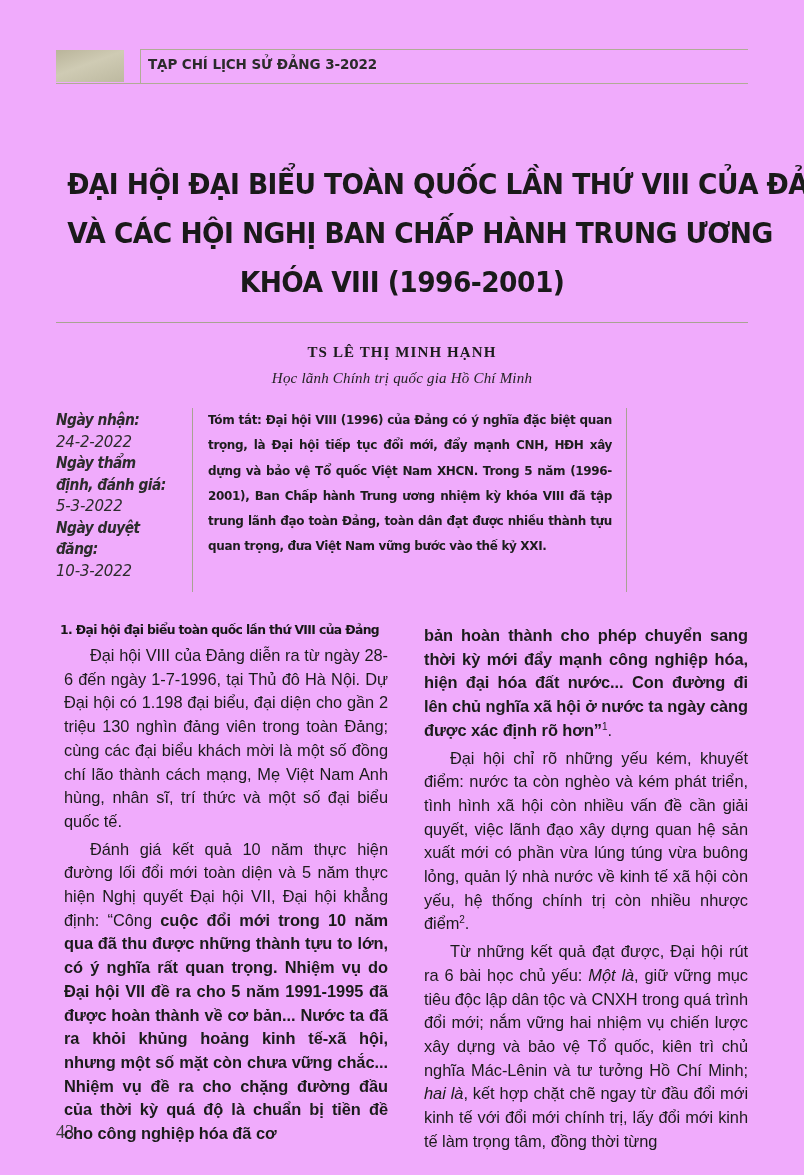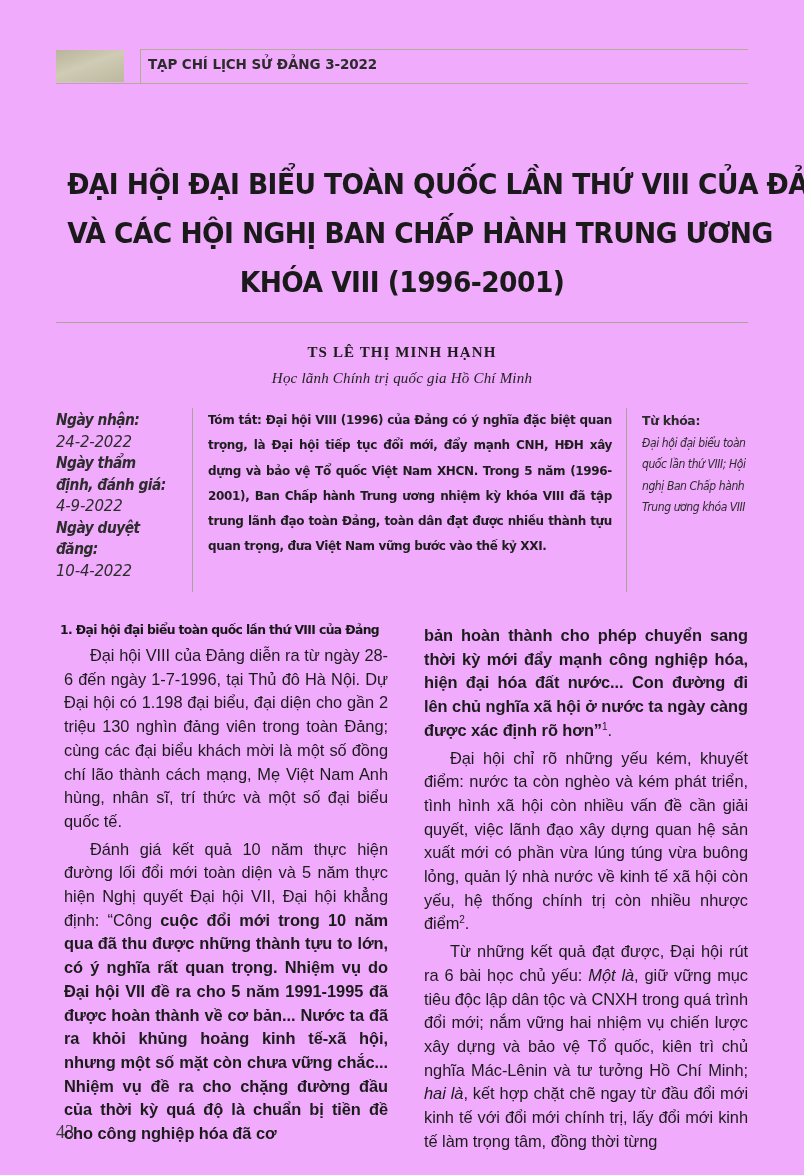--- a/index.html
+++ b/index.html
@@ -297,31 +297,27 @@
   </div>
 
   <div class="abstract-band">
     <div class="band-rule-left"></div>
     <div class="band-rule-right"></div>
 
     <div class="meta-col">
       <div class="meta-label">Ngày nhận:</div>
       <div class="meta-value">24-2-2022</div>
       <div class="meta-label">Ngày thẩm định, đánh giá:</div>
-      <div class="meta-value">4-9-2022</div>
+      <div class="meta-value">5-3-2022</div>
       <div class="meta-label">Ngày duyệt đăng:</div>
-      <div class="meta-value">10-4-2022</div>
+      <div class="meta-value">10-3-2022</div>
     </div>
 
     <div class="abstract-col"><span class="lead">Tóm tắt:</span><span> Đại hội VIII (1996) của Đảng có ý nghĩa đặc biệt quan trọng, là Đại hội tiếp tục đổi mới, đẩy mạnh CNH, HĐH xây dựng và bảo vệ Tổ quốc Việt Nam XHCN. Trong 5 năm (1996-2001), Ban Chấp hành Trung ương nhiệm kỳ khóa VIII đã tập trung lãnh đạo toàn Đảng, toàn dân đạt được nhiều thành tựu quan trọng, đưa Việt Nam vững bước vào thế kỷ XXI.</span></div>
 
-    <div class="keywords-col">
-      <div class="keywords-title">Từ khóa:</div>
-      <div class="keywords-text">Đại hội đại biểu toàn quốc lần thứ VIII; Hội nghị Ban Chấp hành Trung ương khóa VIII</div>
-    </div>
   </div>
 
   <div class="body-cols">
 
     <div class="col col-left">
       <h2 class="section-head">1. Đại hội đại biểu toàn quốc lần thứ VIII của Đảng</h2>
       <p class="body">Đại hội VIII của Đảng diễn ra từ ngày 28-6 đến ngày 1-7-1996, tại Thủ đô Hà Nội. Dự Đại hội có 1.198 đại biểu, đại diện cho gần 2 triệu 130 nghìn đảng viên trong toàn Đảng; cùng các đại biểu khách mời là một số đồng chí lão thành cách mạng, Mẹ Việt Nam Anh hùng, nhân sĩ, trí thức và một số đại biểu quốc tế.</p>
       <p class="body"><span>Đánh giá kết quả 10 năm thực hiện đường lối đổi mới toàn diện và 5 năm thực hiện Nghị quyết Đại hội VII, Đại hội khẳng định: “Công </span><span class="b">cuộc đổi mới trong 10 năm qua đã thu được những thành tựu to lớn, có ý nghĩa rất quan trọng. Nhiệm vụ do Đại hội VII đề ra cho 5 năm 1991-1995 đã được hoàn thành về cơ bản... Nước ta đã ra khỏi khủng hoảng kinh tế-xã hội, nhưng một số mặt còn chưa vững chắc... Nhiệm vụ đề ra cho chặng đường đầu của thời kỳ quá độ là chuẩn bị tiền đề cho công nghiệp hóa đã cơ</span></p>
     </div>
 

